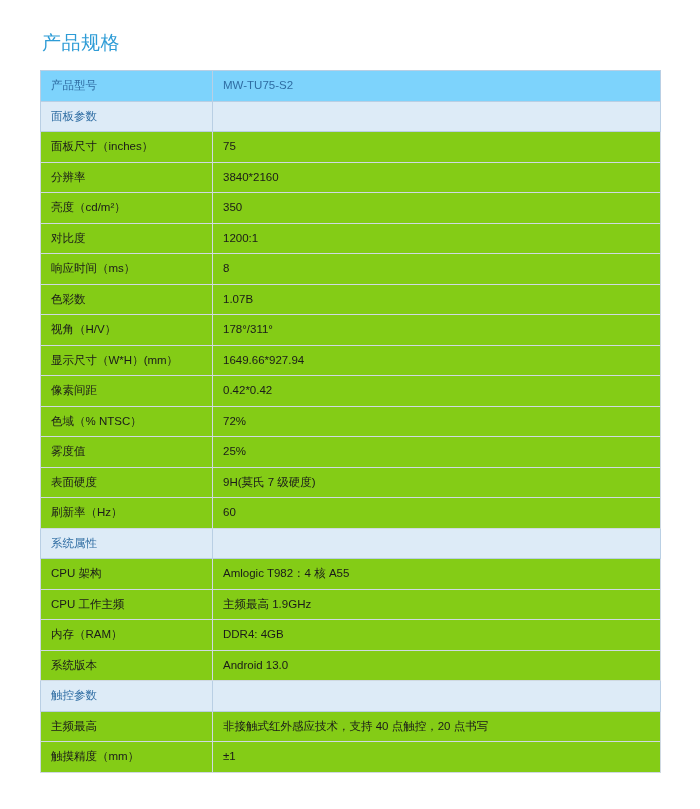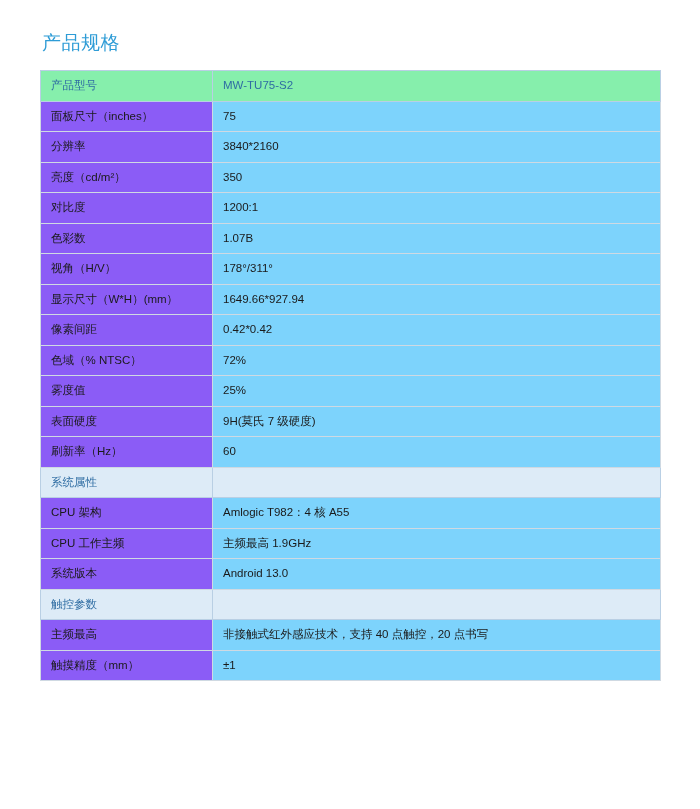--- a/index.html
+++ b/index.html
@@ -40,21 +40,21 @@
   table.spec col.c2 { width: 448px; }
   table.spec td {
     border: 1px solid #cfd9e2;
     padding: 7px 9px 7px 10px;
     vertical-align: middle;
     line-height: 1.35;
     height: 12px;
   }
   
   tr.row-model td {
-    background: #86efac;
+    background: #7dd3fc;
     color: #2f6da3;
     border-color: #b9cfe4;
   }
   
   tr.row-section td {
     background: #ddebf7;
     color: #2f6da3;
     border-color: #b9cfe4;
   }
   tr.row-section td.label {
@@ -62,53 +62,61 @@
   }
   tr.row-section td.value {
     background: #ddebf7;
   }
   td.label {
     color: #1a1a1a;
   }
   td.value {
     color: #1a1a1a;
   }
-  tr.row-data td.label { background: #8b5cf6; }
-  tr.row-data td.value { background: #7dd3fc; }
+  tr.row-data td.label { background: #84cc16; }
+  tr.row-data td.value { background: #84cc16; }
 </style>
 </head>
 <body>
 
 <div class="page">
   <h1 class="page-title">产品规格</h1>
   <table class="spec">
     <colgroup>
         <col class="c1">
         <col class="c2">
       </colgroup>
     <tbody>
         <tr class="row-model">
           <td class="label">产品型号</td>
           <td class="value">MW-TU75-S2</td>
         </tr>
+        <tr class="row-section">
+          <td class="label">面板参数</td>
+          <td class="value"></td>
+        </tr>
         <tr class="row-data">
           <td class="label">面板尺寸（inches）</td>
           <td class="value">75</td>
         </tr>
         <tr class="row-data">
           <td class="label">分辨率</td>
           <td class="value">3840*2160</td>
         </tr>
         <tr class="row-data">
           <td class="label">亮度（cd/m²）</td>
           <td class="value">350</td>
         </tr>
         <tr class="row-data">
           <td class="label">对比度</td>
           <td class="value">1200:1</td>
+        </tr>
+        <tr class="row-data">
+          <td class="label">响应时间（ms）</td>
+          <td class="value">8</td>
         </tr>
         <tr class="row-data">
           <td class="label">色彩数</td>
           <td class="value">1.07B</td>
         </tr>
         <tr class="row-data">
           <td class="label">视角（H/V）</td>
           <td class="value">178°/311°</td>
         </tr>
         <tr class="row-data">
@@ -141,20 +149,24 @@
         </tr>
         <tr class="row-data">
           <td class="label">CPU 架构</td>
           <td class="value">Amlogic T982：4 核 A55</td>
         </tr>
         <tr class="row-data">
           <td class="label">CPU 工作主频</td>
           <td class="value">主频最高 1.9GHz</td>
         </tr>
         <tr class="row-data">
+          <td class="label">内存（RAM）</td>
+          <td class="value">DDR4: 4GB</td>
+        </tr>
+        <tr class="row-data">
           <td class="label">系统版本</td>
           <td class="value">Android 13.0</td>
         </tr>
         <tr class="row-section">
           <td class="label">触控参数</td>
           <td class="value"></td>
         </tr>
         <tr class="row-data">
           <td class="label">主频最高</td>
           <td class="value">非接触式红外感应技术，支持 40 点触控，20 点书写</td>

